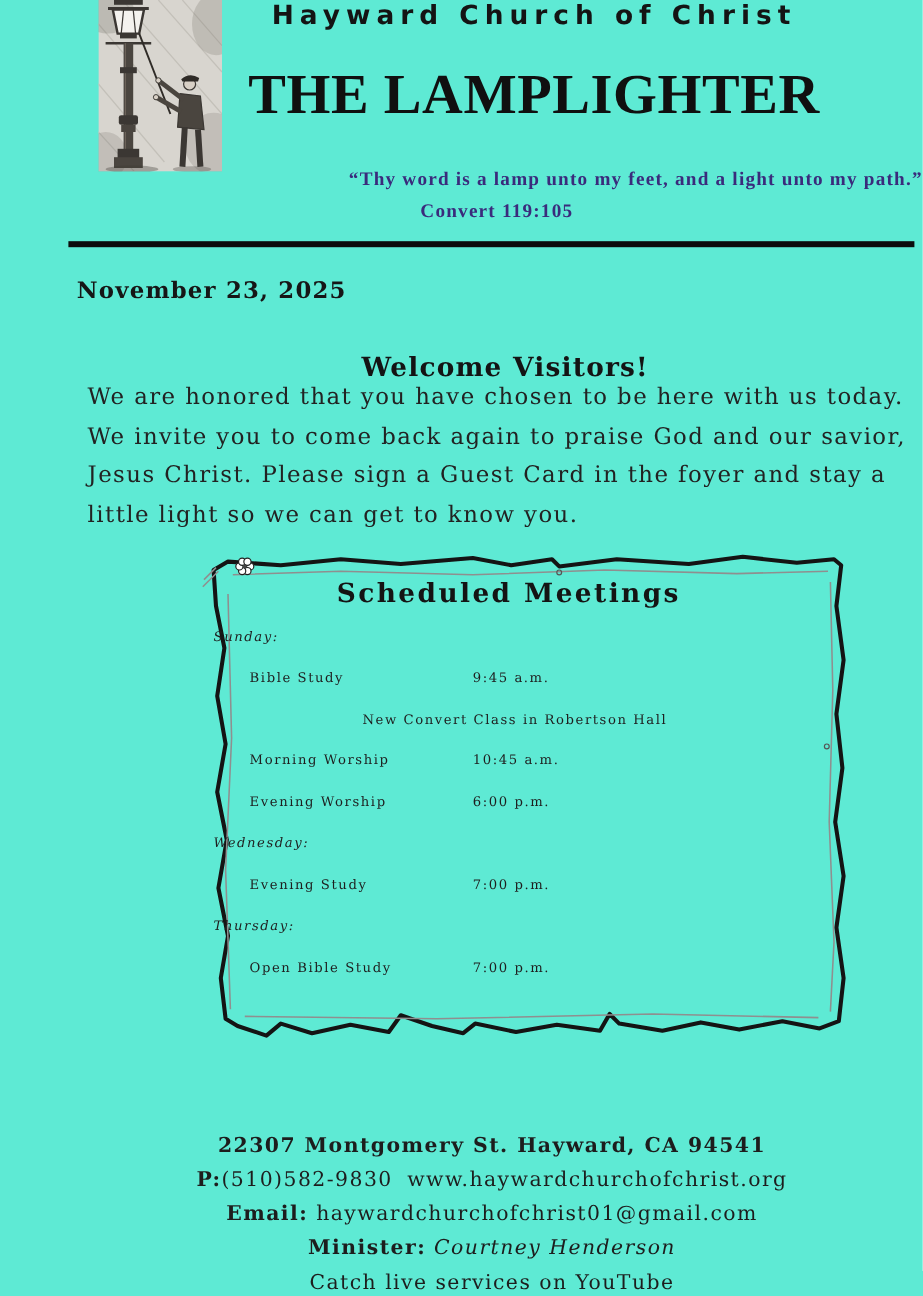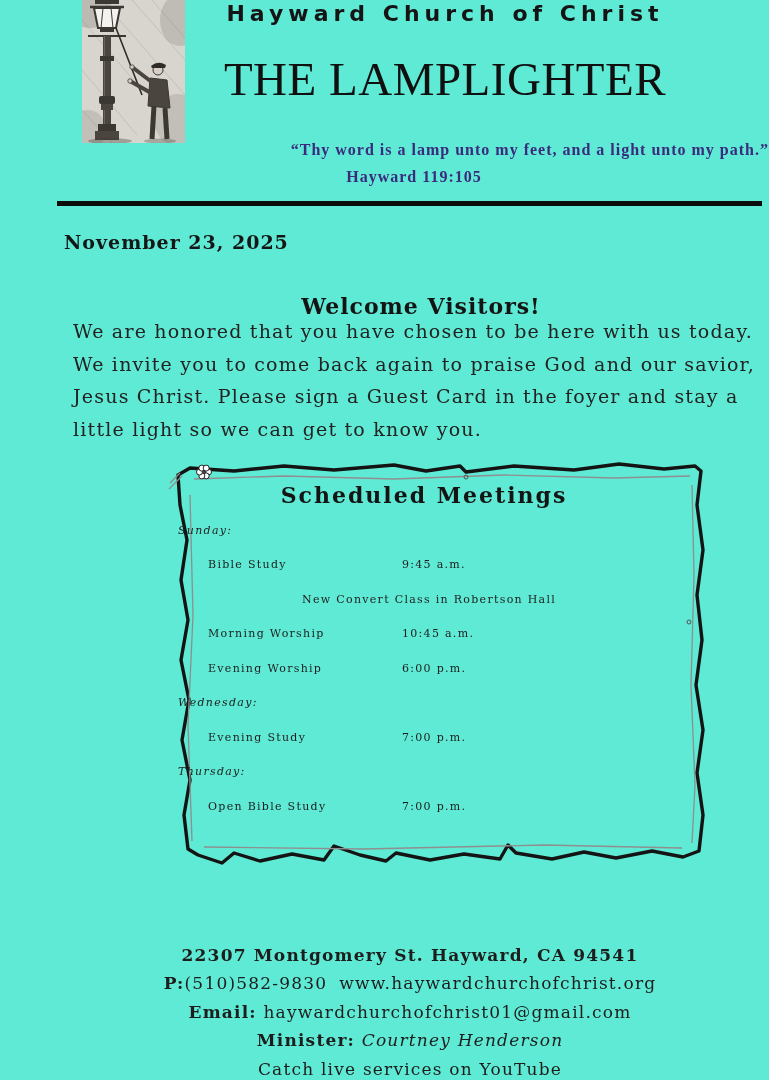--- a/index.html
+++ b/index.html
@@ -5,21 +5,21 @@
   html,body{margin:0;padding:0;background:#ffffff;}
   .page{position:relative;width:769px;height:1080px;background:#5eead4;overflow:hidden;
         font-family:"DejaVu Serif",serif;color:#1c1c1c;}
 
   
   .hero-img{position:absolute;left:82px;top:0;width:103px;height:143px;}
   .church-name{position:absolute;left:178px;top:1px;width:534px;text-align:center;
         font-family:"DejaVu Sans",sans-serif;font-weight:700;font-size:22px;
         letter-spacing:5px;color:#141414;white-space:nowrap;}
   .newsletter-title{position:absolute;left:165px;top:52px;width:560px;text-align:center;
-        font-family:"Liberation Serif",serif;font-weight:400;font-size:47px;
+        font-family:"Liberation Serif",serif;font-weight:700;font-size:47px;
         letter-spacing:0.5px;color:#101010;white-space:nowrap;}
   .verse-quote{position:absolute;left:0;top:141px;width:769px;padding-left:59px;box-sizing:border-box;
         text-align:right;font-family:"Liberation Serif",serif;font-weight:700;font-size:16px;
         letter-spacing:1px;color:#3a2b7c;white-space:nowrap;}
   .verse-ref{position:absolute;left:0;top:168px;width:769px;padding-left:59px;box-sizing:border-box;
         text-align:center;font-family:"Liberation Serif",serif;font-weight:700;font-size:16px;
         letter-spacing:1px;color:#3a2b7c;}
   .rule{position:absolute;left:57px;top:201px;width:705px;height:5px;background:#0c0c0c;}
 
   
@@ -33,21 +33,21 @@
 
   
   .meet-box{position:absolute;left:164px;top:455px;width:550px;height:420px;}
   .meet-border{position:absolute;left:0;top:0;width:550px;height:420px;}
   .meet-content{position:absolute;left:0;top:0;width:550px;height:420px;padding-top:24px;box-sizing:border-box;}
   .meet-title{line-height:32px;text-align:center;padding-right:30px;font-weight:700;
         font-size:22px;letter-spacing:2px;color:#141414;}
   .sched{margin-top:2px;font-size:11px;letter-spacing:1.3px;color:#1e1e1e;}
   .s-line{height:34.5px;display:flex;align-items:center;white-space:nowrap;}
   .s-day{padding-left:14px;font-style:italic;}
-  .s-row{padding-left:44px;gap:8px;}
+  .s-row{padding-left:44px;}
   .s-activity{width:186px;}
   .s-note{padding-left:138px;}
 
   
   .footer{position:absolute;left:0;top:941px;width:769px;padding-left:51px;box-sizing:border-box;
         text-align:center;font-size:17px;line-height:28.4px;letter-spacing:1.2px;color:#1d1d1d;}
   .footer .b{font-weight:700;}
   .footer .i{font-style:italic;}
   .footer .gap{display:inline-block;width:12px;}
   .footer div{white-space:nowrap;}
@@ -101,21 +101,21 @@
       <circle cx="48" cy="81" r="2.2" fill="#d8d0c6" stroke="#3b3733" stroke-width="0.8"></circle>
       <line x1="72" y1="106" x2="70" y2="139" stroke="#3b3733" stroke-width="5"></line>
       <line x1="83" y1="108" x2="85" y2="139" stroke="#3b3733" stroke-width="5"></line>
       <ellipse cx="78" cy="141" rx="16" ry="2.5" fill="rgba(60,56,50,0.30)"></ellipse>
     </svg>
   </div>
 
   <div class="church-name">Hayward Church of Christ</div>
   <div class="newsletter-title">THE LAMPLIGHTER</div>
   <div class="verse-quote">“Thy word is a lamp unto my feet, and a light unto my path.”</div>
-  <div class="verse-ref">Hayward 119:105</div>
+  <div class="verse-ref">Convert 119:105</div>
   <div class="rule"></div>
 
   <div class="date-line">November 23, 2025</div>
   <div class="welcome-heading">Welcome Visitors!</div>
   <div class="welcome-body">
     <div>We are honored that you have chosen to be here with us today.</div>
     <div>We invite you to come back again to praise God and our savior,</div>
     <div>Jesus Christ. Please sign a Guest Card in the foyer and stay a</div>
     <div>little light so we can get to know you.</div>
   </div>

